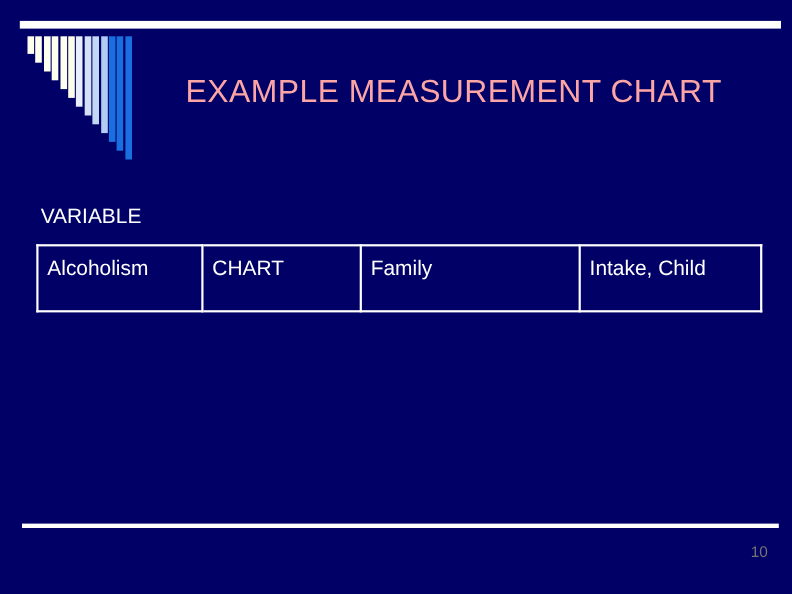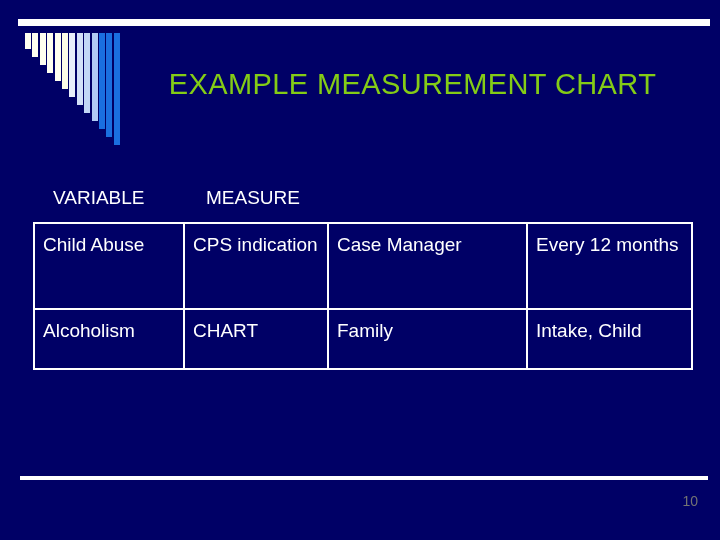--- a/index.html
+++ b/index.html
@@ -47,32 +47,32 @@
     width: 6px;
   }
 
   
   #title {
     position: absolute;
     left: 120px;
     top: 66px;
     width: 585px;
     text-align: center;
-    color: #84cc16;
+    color: #fca5a5;
     font-size: 29px;
     font-weight: 400;
     letter-spacing: 0.4px;
     line-height: 36px;
     white-space: nowrap;
   }
 
   
   #table-headers {
     position: absolute;
-    left: 49px;
+    left: 33px;
     top: 185px;
     width: 658px;
     height: 28px;
   }
   #table-headers .col-head {
     position: absolute;
     top: 0;
     color: #ffffff;
     font-size: 19px;
     line-height: 26px;
@@ -147,38 +147,31 @@
       <div class="motif-bar" style="left: 66.6px; height: 88px; background: rgb(178, 204, 244);"></div>
       <div class="motif-bar" style="left: 74px; height: 96px; background: rgb(26, 111, 224);"></div>
       <div class="motif-bar" style="left: 81.4px; height: 104px; background: rgb(26, 111, 224);"></div>
       <div class="motif-bar" style="left: 88.8px; height: 112px; background: rgb(26, 111, 224);"></div>
     </div>
 
   <div id="title">EXAMPLE MEASUREMENT CHART</div>
 
   <div id="table-headers">
     <div class="col-head h-variable">VARIABLE</div>
-    <div class="col-head h-measure">MEASURE</div>
     <div class="col-head h-who">WHO</div>
   </div>
 
   <table id="data-table">
     <colgroup>
       <col class="c1">
         <col class="c2">
         <col class="c3">
         <col class="c4">
     </colgroup>
     <tbody>
-      <tr class="row-tall">
-        <td>Child Abuse</td>
-        <td>CPS indication</td>
-        <td>Case Manager</td>
-        <td>Every 12 months</td>
-      </tr>
       <tr class="row-short">
         <td>Alcoholism</td>
         <td>CHART</td>
         <td>Family</td>
         <td>Intake, Child</td>
       </tr>
     </tbody>
   </table>
 
   <div id="bottom-rule"></div>

